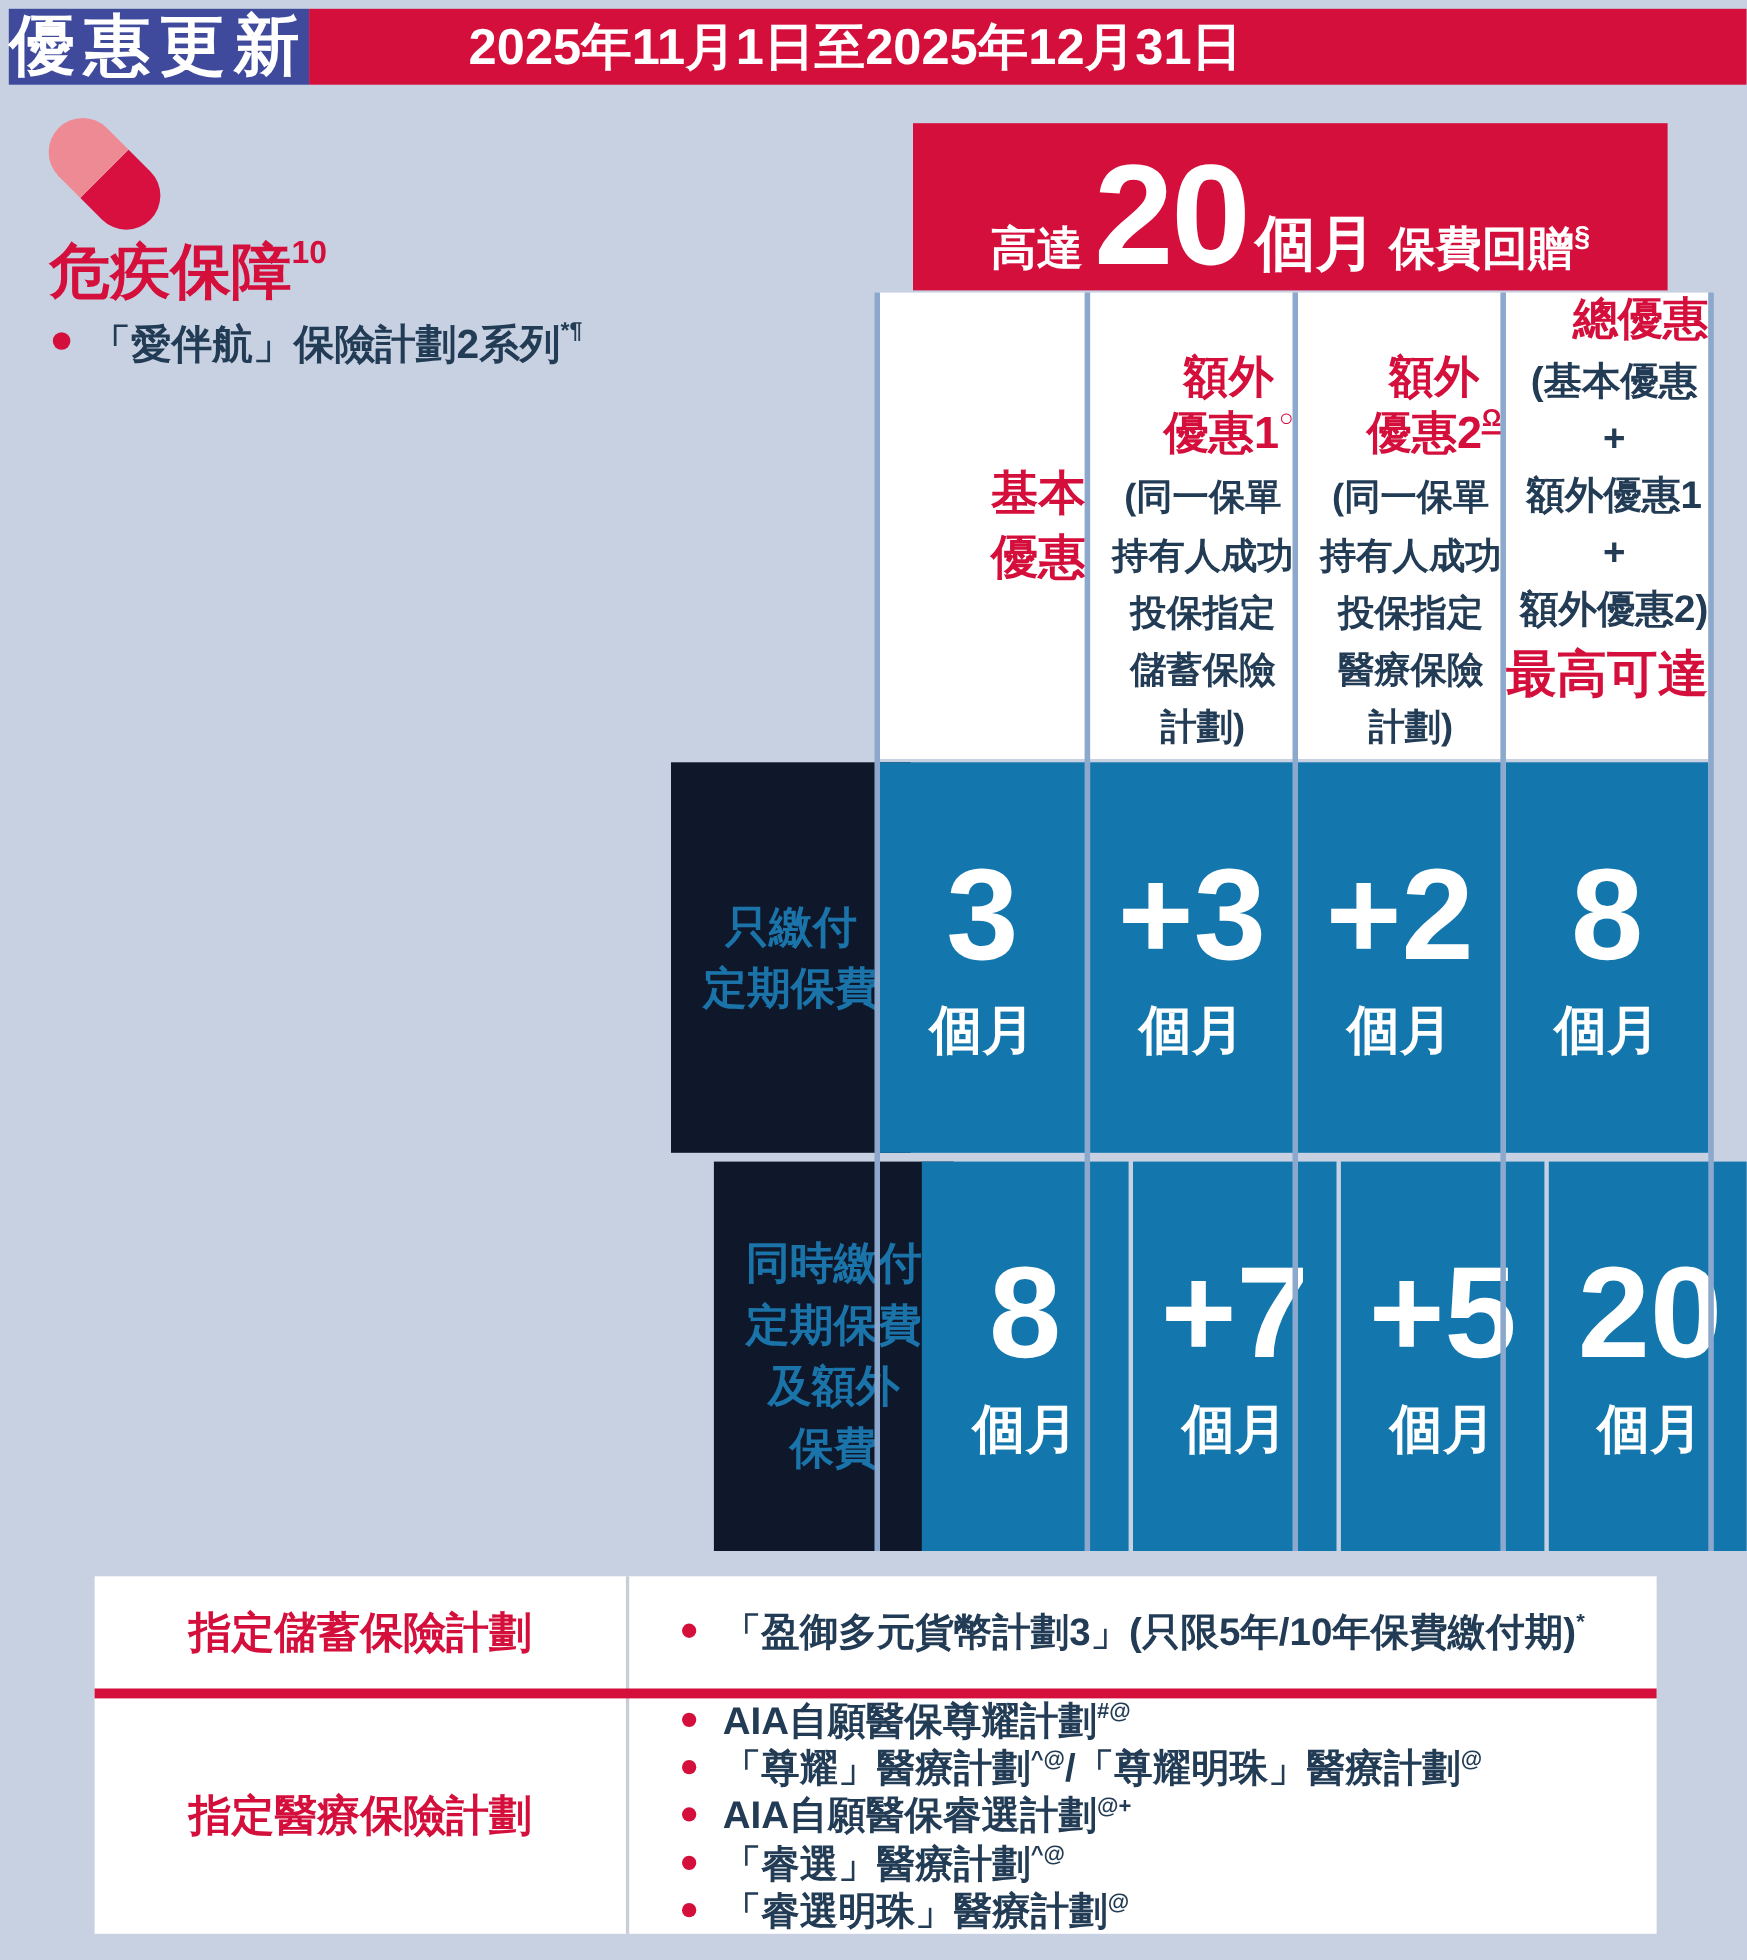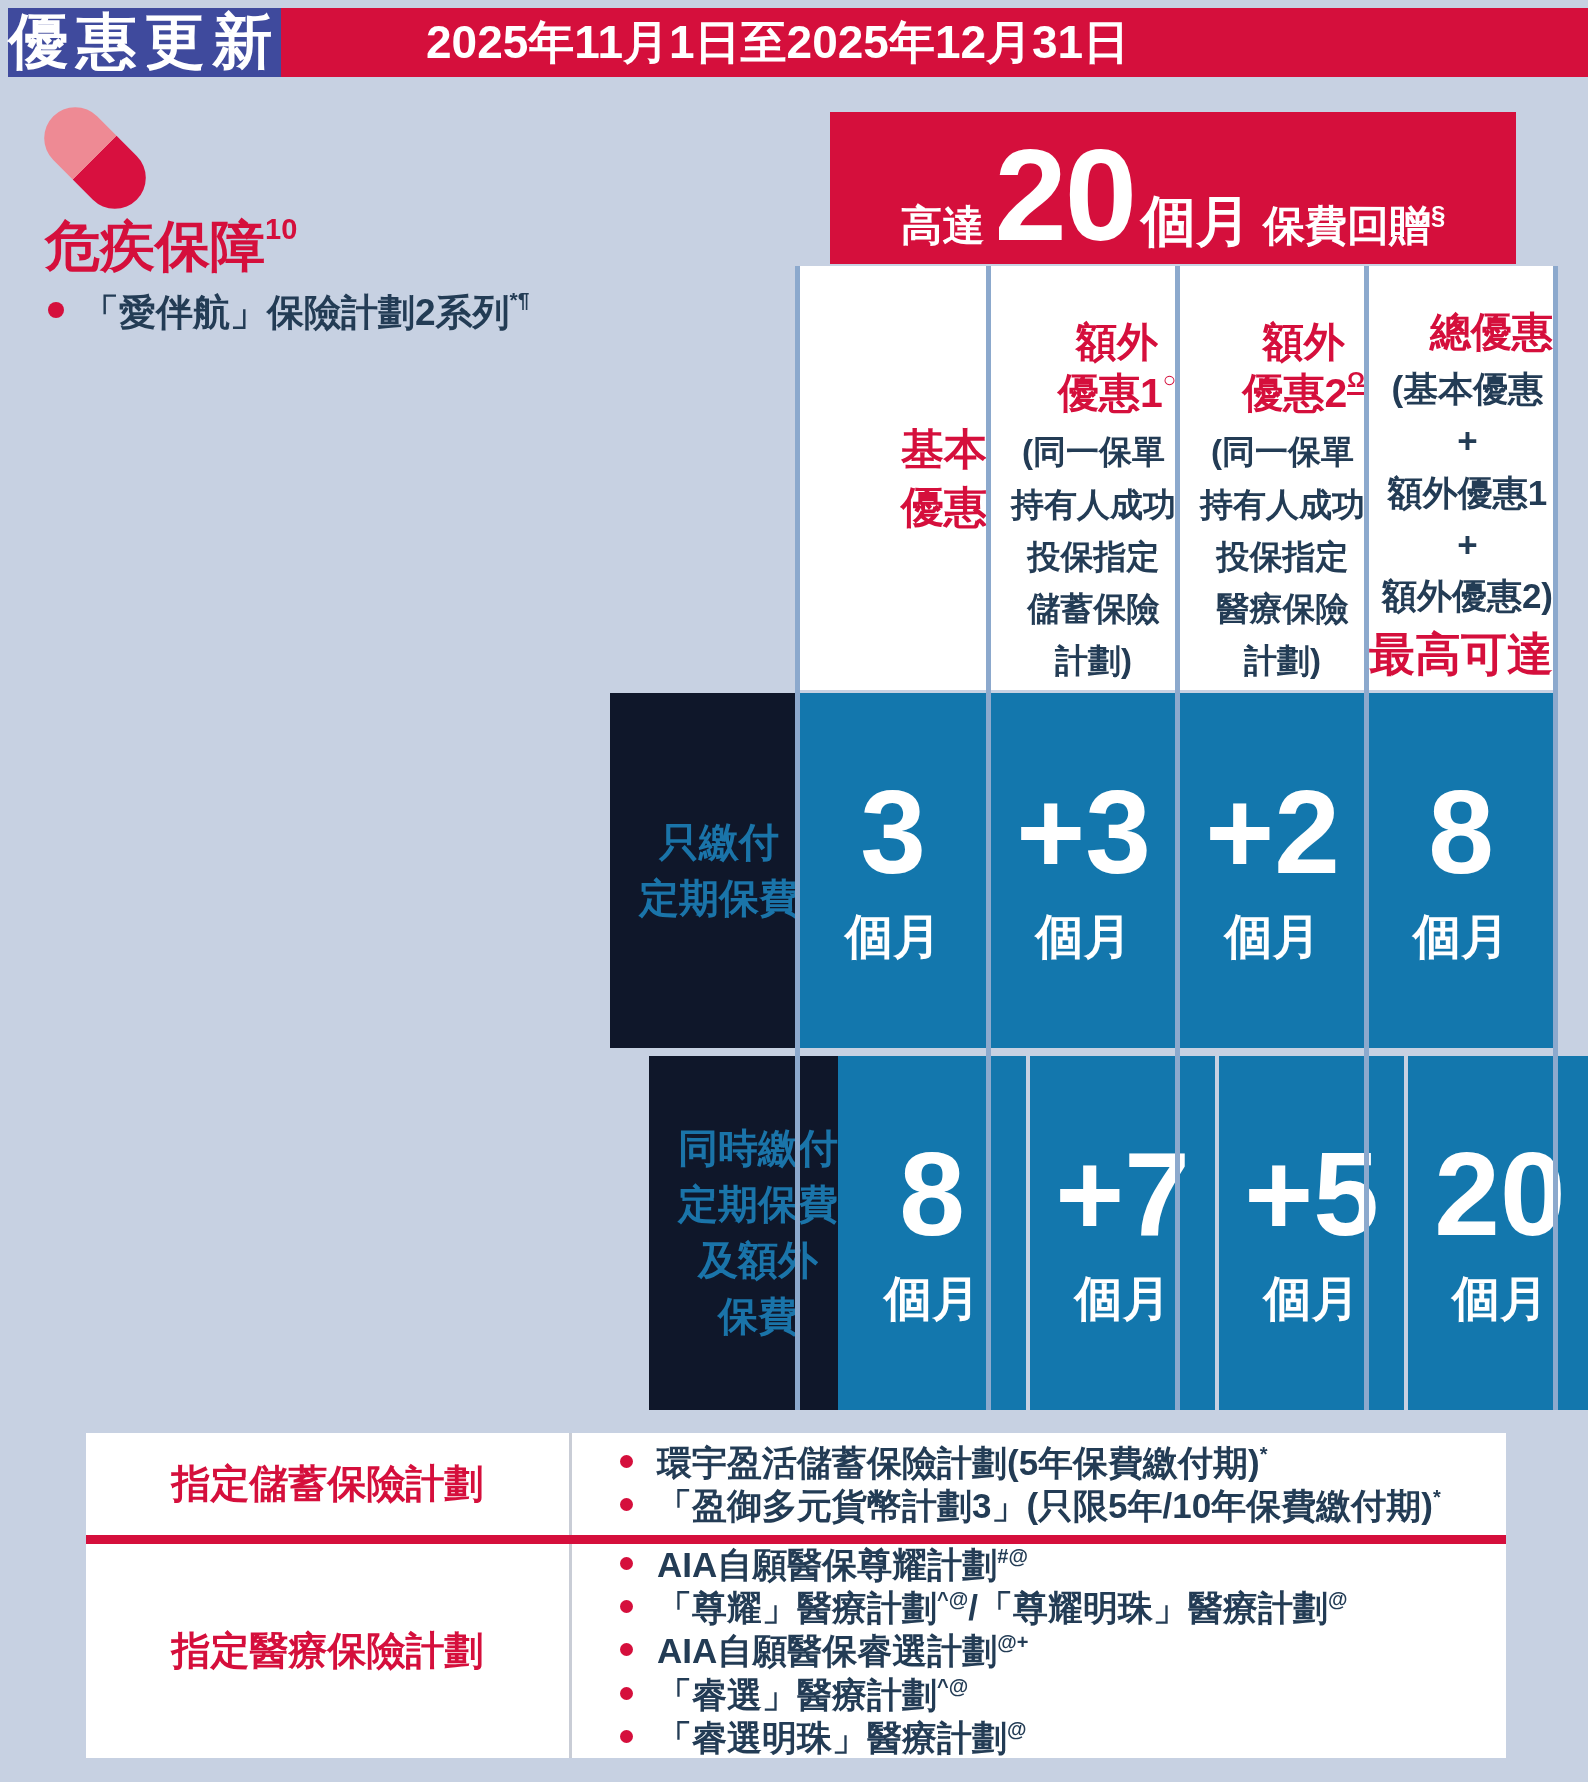--- a/index.html
+++ b/index.html
@@ -33,21 +33,21 @@
   .promo .big { font-size:130px; line-height:1; letter-spacing:-2px; }
   .promo .unit { font-size:55px; margin-left:6px; }
   .promo .suffix { font-size:42px; }
   .promo .suffix sup { font-size:26px; vertical-align:16px; }
 
   
   .hdr-col { position:absolute; top:266px; height:424px; background:#fff; display:flex; flex-direction:column; align-items:flex-end; text-align:center; }
   .hdr-c1 { left:799px; width:188px; justify-content:center; }
   .hdr-c2 { left:991px; width:185px; padding-top:52px; }
   .hdr-c3 { left:1180px; width:185px; padding-top:52px; }
-  .hdr-c4 { left:1369px; width:184px; padding-top:42px; }
+  .hdr-c4 { left:1369px; width:184px; }
   .hdr-title { color:#d50f3c; font-size:41px; line-height:1.2; }
   .hdr-c1 .hdr-title { font-size:43px; line-height:1.35; }
   .hdr-title sup { font-size:22px; vertical-align:20px; }
   sup.sup-u { border-bottom:3px solid currentColor; }
   .hdr-note { color:#233c55; font-size:33px; line-height:1.58; margin-top:8px; }
   .hdr-c4 .hdr-note { font-size:35px; line-height:1.48; margin-top:6px; }
   .hdr-footer { color:#d50f3c; font-size:46px; margin-top:2px; }
 
   .sep-v { position:absolute; top:266px; height:1144px; width:5px; background:#8ca9cd; }
 
@@ -184,24 +184,20 @@
   <div class="sep-v" style="left:1553px;"></div>
 
   <div class="plans">
     <div class="div-v"></div>
     <div class="div-red"></div>
 
     <div class="plan-label pl-1">指定儲蓄保險計劃</div>
     <div class="plan-list pr-1">
       <div class="plan-item">
         <span class="dot"></span>
-        <span><span>環宇盈活儲蓄保險計劃(5年保費繳付期)</span><sup>*</sup></span>
-      </div>
-      <div class="plan-item">
-        <span class="dot"></span>
         <span><span>「盈御多元貨幣計劃3」(只限5年/10年保費繳付期)</span><sup>*</sup></span>
       </div>
     </div>
 
     <div class="plan-label pl-2">指定醫療保險計劃</div>
     <div class="plan-list pr-2">
       <div class="plan-item">
         <span class="dot"></span>
         <span><span>AIA自願醫保尊耀計劃</span><sup>#@</sup></span>
       </div>

